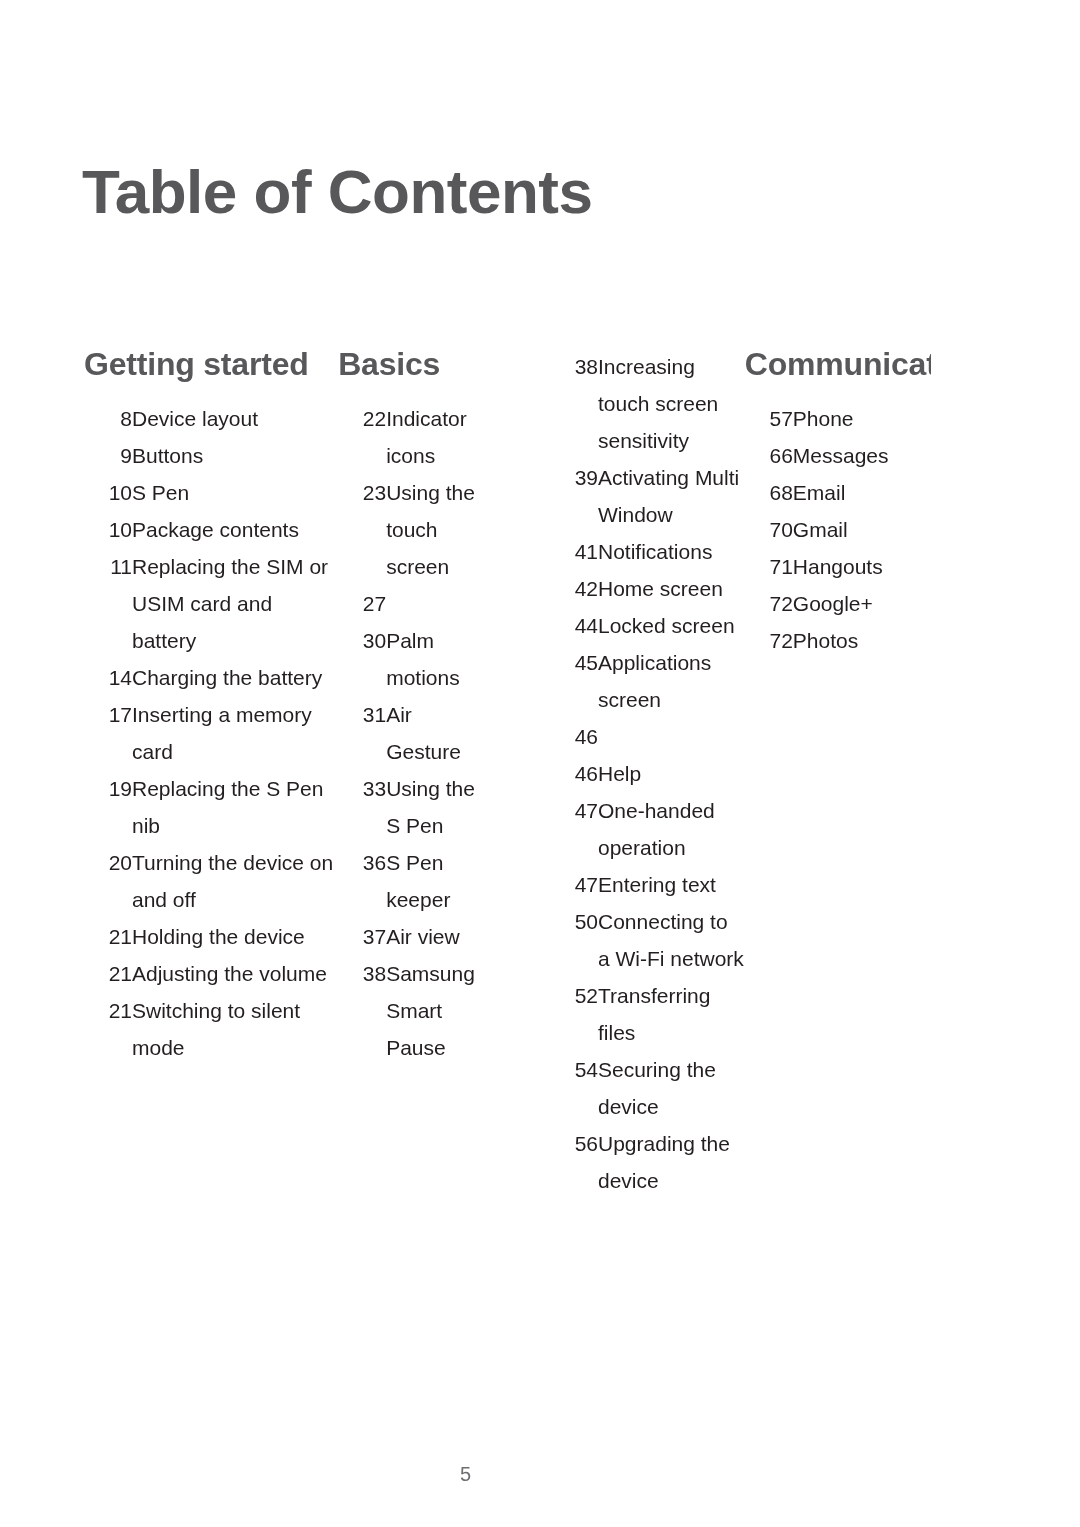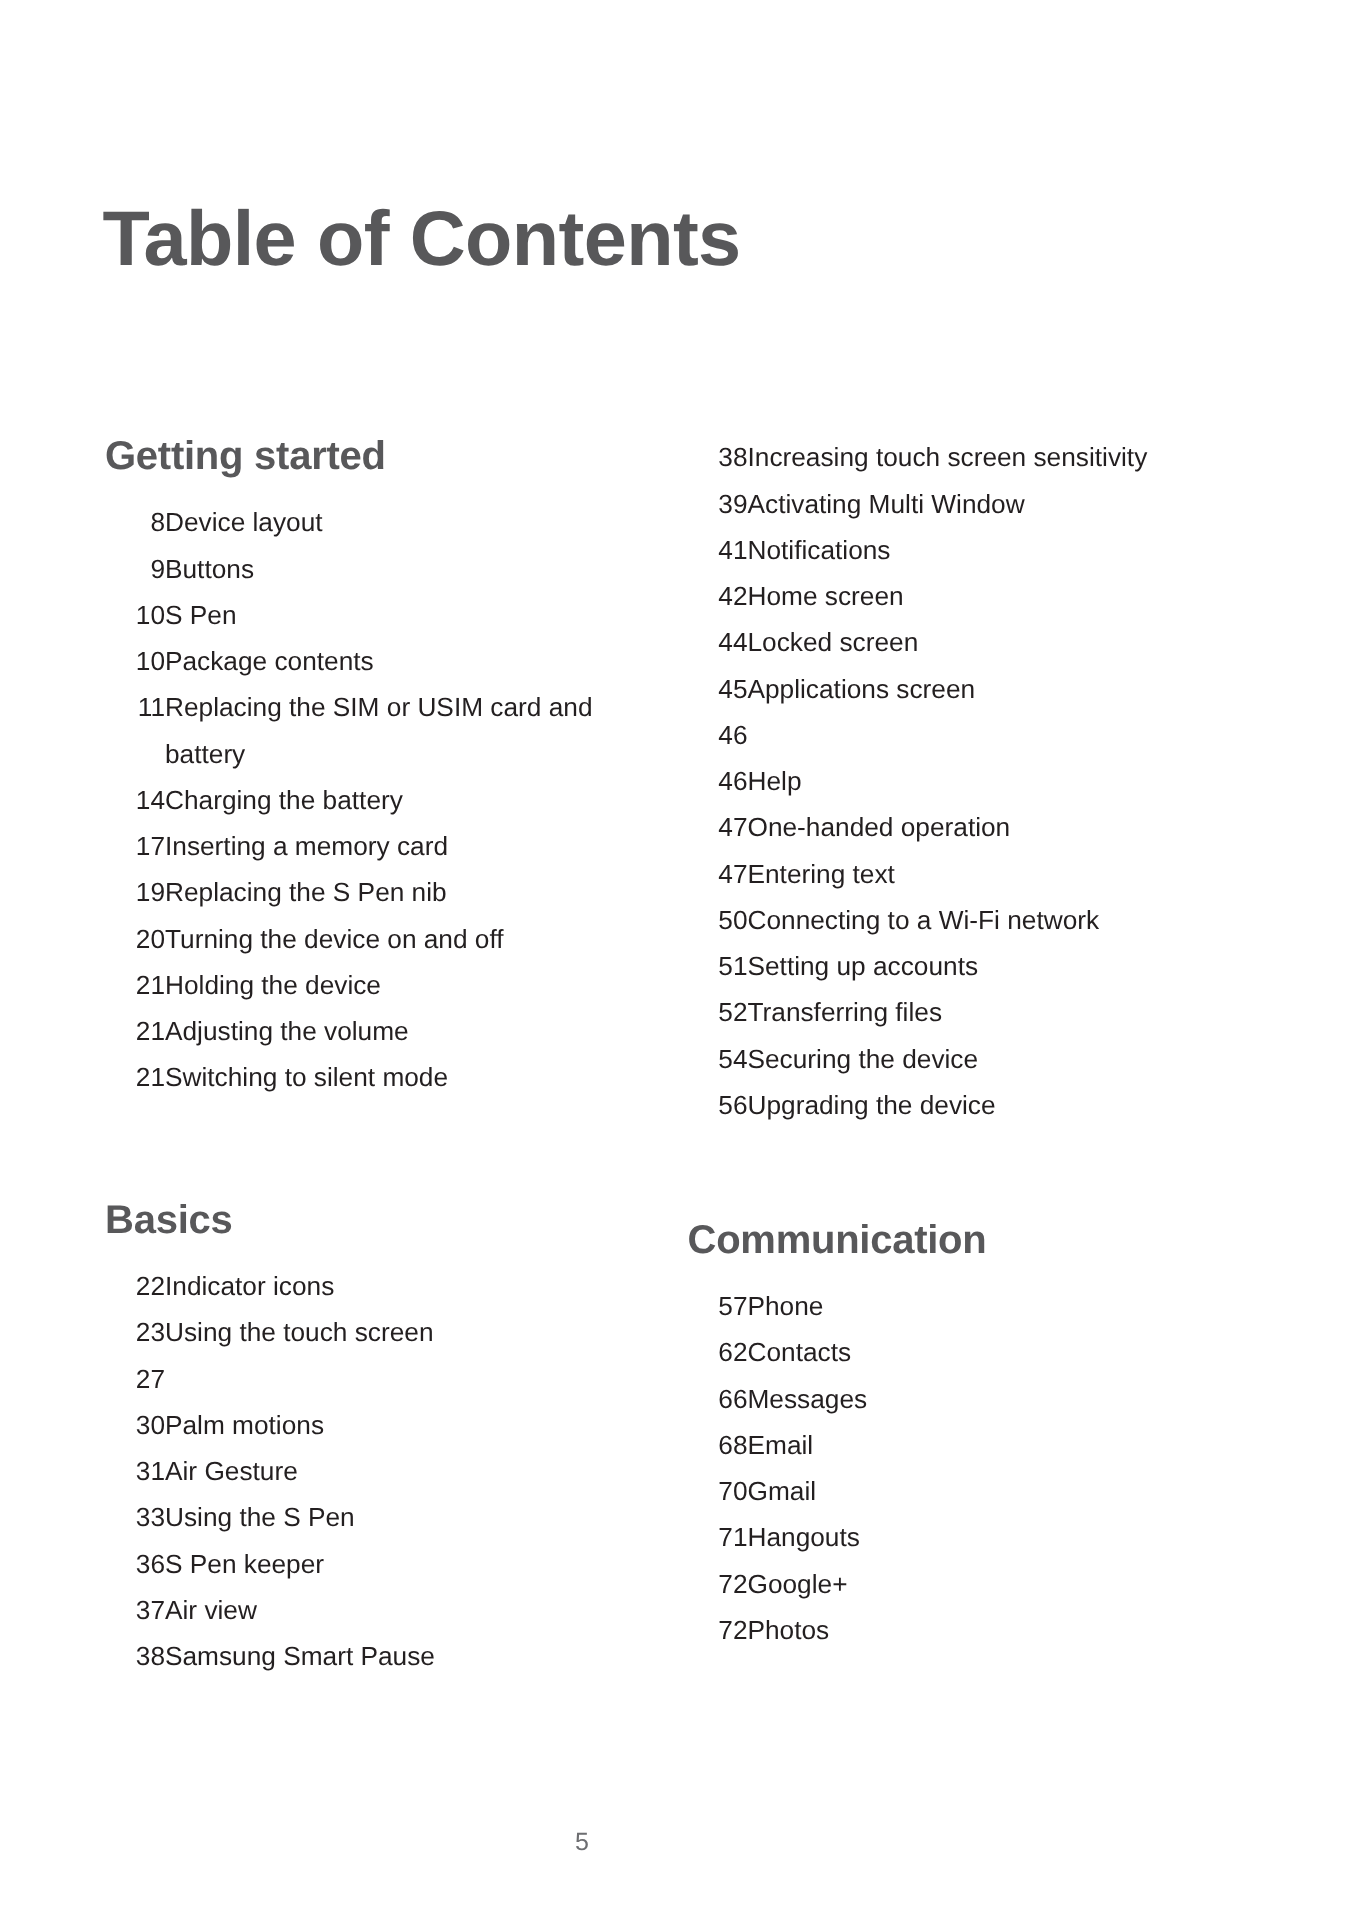--- a/index.html
+++ b/index.html
@@ -37,21 +37,21 @@
   .columns {
     position: absolute;
     left: 0;
     top: 348px;
     width: 1080px;
     display: flex;
     flex-direction: row;
   }
   .column {
     display: flex;
-    flex-direction: column;
+    flex-direction: row;
   }
   .column-left  { width: 484px; padding-left: 84px; box-sizing: border-box; }
   .column-right { width: 500px; padding-left: 66px; box-sizing: border-box; }
 
   
   .section { display: block; }
   .section-heading {
     font-size: 32px;
     font-weight: bold;
     color: #58585a;
@@ -249,24 +249,20 @@
           </div>
           <div class="entry">
             <span class="entry-page">47</span>
             <span class="entry-label">Entering text</span>
           </div>
           <div class="entry">
             <span class="entry-page">50</span>
             <span class="entry-label">Connecting to a Wi-Fi network</span>
           </div>
           <div class="entry">
-            <span class="entry-page">51</span>
-            <span class="entry-label">Setting up accounts</span>
-          </div>
-          <div class="entry">
             <span class="entry-page">52</span>
             <span class="entry-label">Transferring files</span>
           </div>
           <div class="entry">
             <span class="entry-page">54</span>
             <span class="entry-label">Securing the device</span>
           </div>
           <div class="entry">
             <span class="entry-page">56</span>
             <span class="entry-label">Upgrading the device</span>
@@ -277,24 +273,20 @@
       <div class="gap-communication"></div>
 
       <div class="section">
         <div class="section-heading">Communication</div>
         <div class="entries">
           <div class="entry">
             <span class="entry-page">57</span>
             <span class="entry-label">Phone</span>
           </div>
           <div class="entry">
-            <span class="entry-page">62</span>
-            <span class="entry-label">Contacts</span>
-          </div>
-          <div class="entry">
             <span class="entry-page">66</span>
             <span class="entry-label">Messages</span>
           </div>
           <div class="entry">
             <span class="entry-page">68</span>
             <span class="entry-label">Email</span>
           </div>
           <div class="entry">
             <span class="entry-page">70</span>
             <span class="entry-label">Gmail</span>

